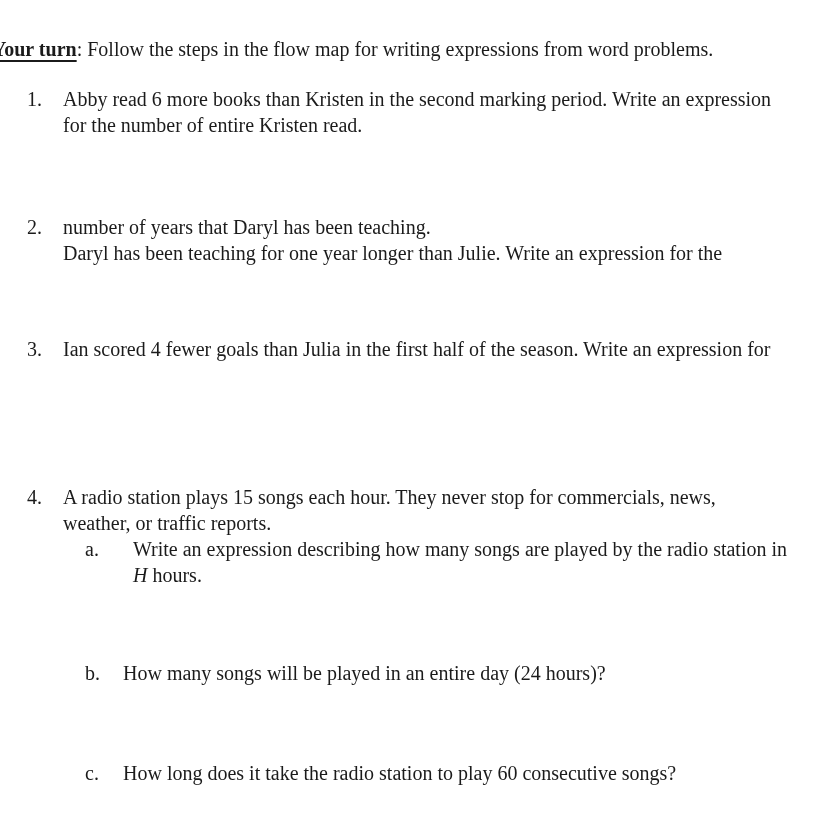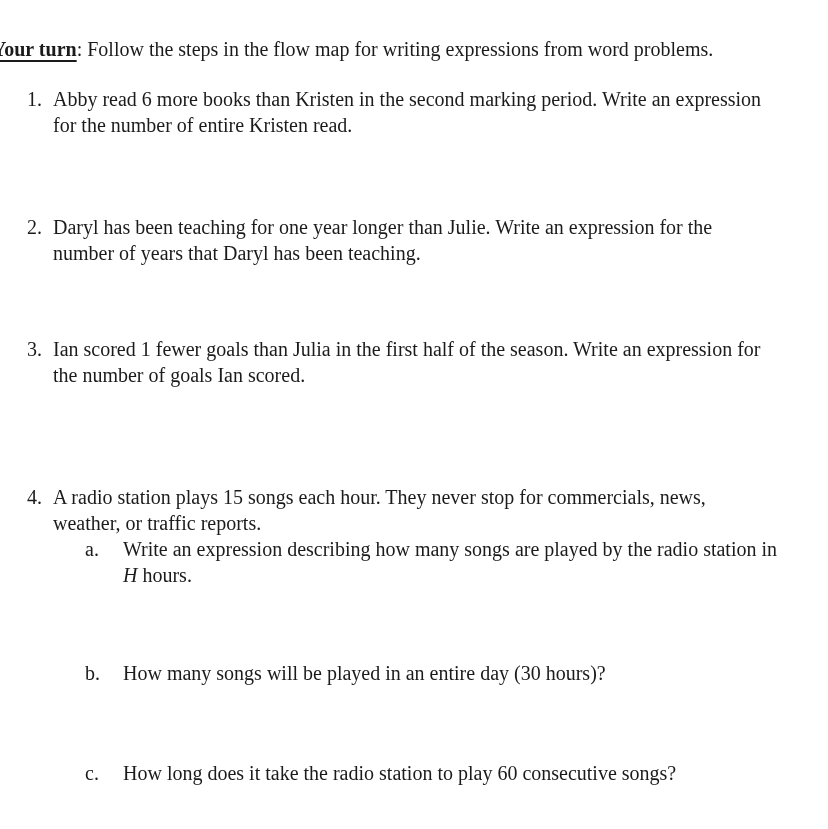--- a/index.html
+++ b/index.html
@@ -35,21 +35,21 @@
   .p1 { top: 86px; }
   .p2 { top: 214px; }
   .p3 { top: 336px; }
   .p4 { top: 484px; }
   .num {
     position: absolute;
     left: 27px;
     top: 0;
   }
   .lines { margin-left: 53px; }
-  .line { white-space: nowrap; }
+  .line { white-space: nowrap; margin-left: 10px; }
   .subrow { position: relative; }
   .subrow .letter { position: absolute; left: 85px; top: 0; }
   .subrow .subtext { margin-left: 123px; }
   .sub-standalone { position: absolute; left: 0; width: 828px; }
   .sub-b { top: 660px; }
   .sub-c { top: 760px; }
   .var { font-style: italic; }
 </style>
 </head>
 <body>
@@ -64,51 +64,50 @@
     <span class="num">1.</span>
     <div class="lines">
       <div class="line">Abby read 6 more books than Kristen in the second marking period. Write an expression</div>
       <div class="line">for the number of entire Kristen read.</div>
     </div>
   </div>
 
   <div class="problem p2">
     <span class="num">2.</span>
     <div class="lines">
+      <div class="line">number of years that Daryl has been teaching.</div>
       <div class="line">Daryl has been teaching for one year longer than Julie. Write an expression for the</div>
-      <div class="line">number of years that Daryl has been teaching.</div>
     </div>
   </div>
 
   <div class="problem p3">
     <span class="num">3.</span>
     <div class="lines">
-      <div class="line">Ian scored 1 fewer goals than Julia in the first half of the season. Write an expression for</div>
-      <div class="line">the number of goals Ian scored.</div>
+      <div class="line">Ian scored 4 fewer goals than Julia in the first half of the season. Write an expression for</div>
     </div>
   </div>
 
   <div class="problem p4">
     <span class="num">4.</span>
     <div class="lines">
       <div class="line">A radio station plays 15 songs each hour. They never stop for commercials, news,</div>
       <div class="line">weather, or traffic reports.</div>
     </div>
     <div class="subrow">
       <span class="letter">a.</span>
       <div class="subtext">
         <div class="line">Write an expression describing how many songs are played by the radio station in</div>
         <div class="line"><span class="var">H</span><span> hours.</span></div>
       </div>
     </div>
   </div>
 
   <div class="sub-standalone sub-b subrow">
     <span class="letter">b.</span>
-    <div class="subtext line">How many songs will be played in an entire day (30 hours)?</div>
+    <div class="subtext line">How many songs will be played in an entire day (24 hours)?</div>
   </div>
 
   <div class="sub-standalone sub-c subrow">
     <span class="letter">c.</span>
     <div class="subtext line">How long does it take the radio station to play 60 consecutive songs?</div>
   </div>
 
 </div>
 
 </body></html>

